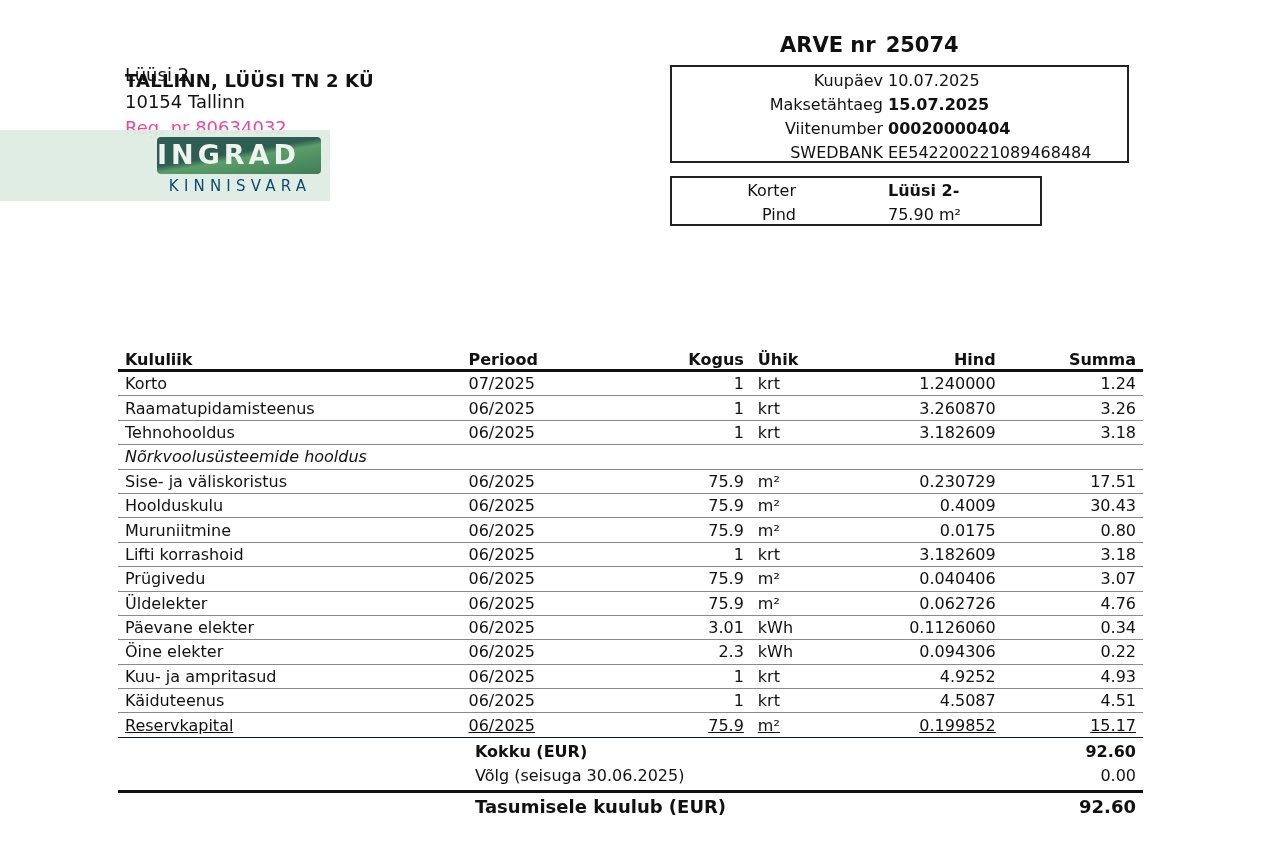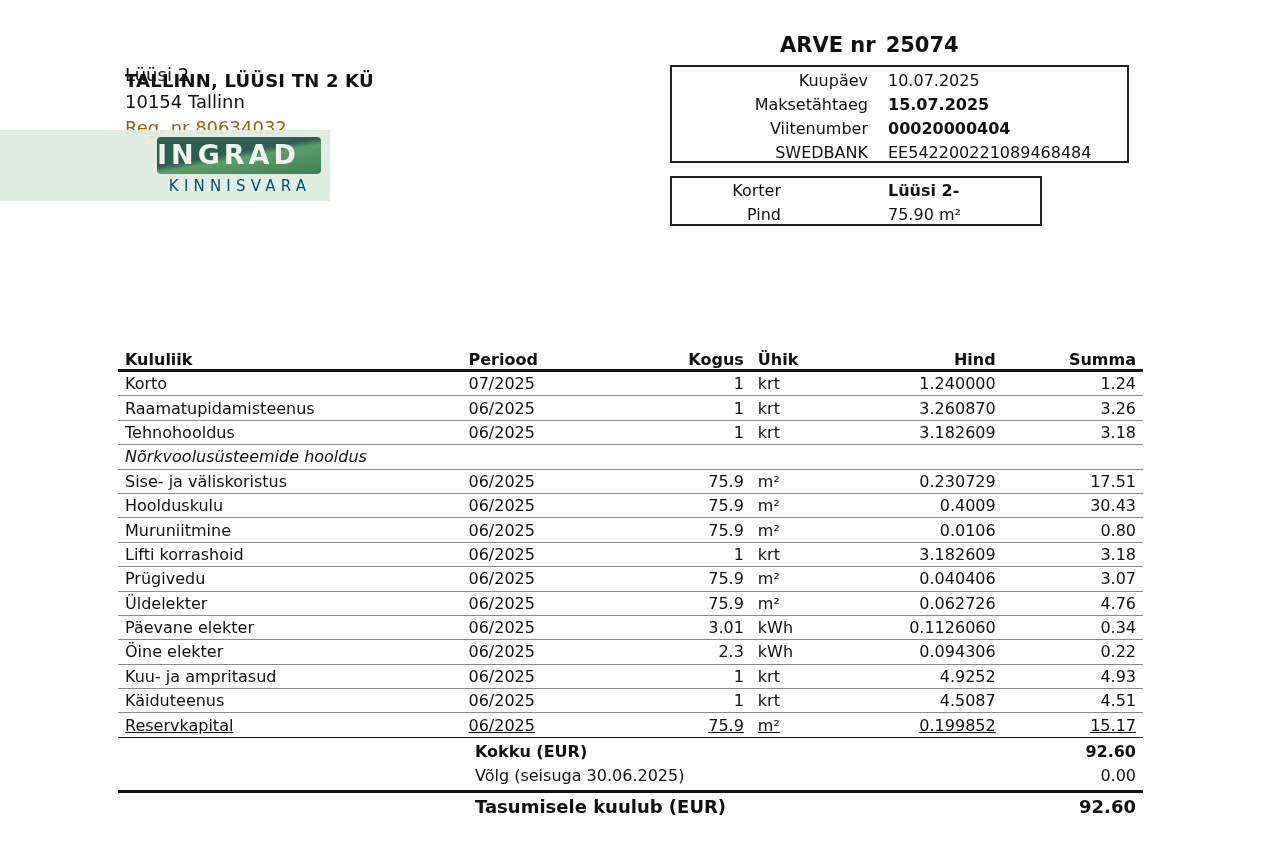--- a/index.html
+++ b/index.html
@@ -3,36 +3,36 @@
 <meta charset="utf-8">
 <style>
   html, body { margin:0; padding:0; background:#ffffff; }
   body { width:1280px; height:853px; position:relative; overflow:hidden;
          font-family:"DejaVu Sans", "Liberation Sans", sans-serif; color:#111; }
   .abs { position:absolute; }
   .company-name { left:125px; top:34px; font-size:18px; font-weight:bold; letter-spacing:0.2px;margin-top:36px; }
   .addr { left:125px; font-size:18px; }
   .addr1 { top:64px; }
   .addr2 { top:91px; }
-  .addr3 { top:117px; color:#a16207; }
+  .addr3 { top:117px; color:#ec4899; }
   .logo-band { left:0; top:130px; width:330px; height:71px; background:rgba(222,236,226,0.93); }
   .logo-box { left:157px; top:137px; width:164px; height:37px; border-radius:4px;
               background:linear-gradient(170deg,#2e5e52 0%,#2e5e52 45%,#5a9e6a 55%,#3f7d55 100%); overflow:hidden; }
   .logo-text { position:absolute; left:0; right:0; top:2px; text-align:left; color:#eef3ee;
                font-size:27px; font-weight:bold; letter-spacing:4px; font-family:"DejaVu Sans", sans-serif; }
   .logo-sub { left:157px; top:177px; width:166px; text-align:center; color:#0c4a6e;
               font-size:15px; letter-spacing:5.2px; }
 
   .invoice-title { left:780px; top:33px; font-size:21px; font-weight:bold; }
   .invoice-title .num { margin-left:10px; }
 
   .info-box { left:670px; top:65px; width:459px; height:98px; border:2px solid #222; box-sizing:border-box; }
   .apt-box { left:670px; top:176px; width:372px; height:50px; border:2px solid #222; box-sizing:border-box; }
   .kv { position:absolute; left:0; width:100%; font-size:16px; height:24px; line-height:24px; }
-  .kv .k { position:absolute; right:259px; text-align:right; white-space:nowrap; }
+  .kv .k { position:absolute; right:244px; text-align:right; white-space:nowrap; }
   .kv .v { position:absolute; left:216px; white-space:nowrap; }
   .bold { font-weight:bold; }
 
   table.lines { position:absolute; left:118px; top:346px; width:1025px; border-collapse:collapse; font-size:16px; }
   table.lines th { font-weight:bold; text-align:left; padding:0 7px; height:23px; border-bottom:3px solid #111; vertical-align:bottom; }
   table.lines td { padding:0 7px; height:23.4px; line-height:23px; border-bottom:1px solid #8a8a8a; white-space:nowrap; }
   table.lines tr:last-child td { border-bottom:1px solid #0f172a;text-decoration:underline; }
   .r { text-align:right !important; }
   .c-name { width:335px; }
   .c-per { width:150px; }
@@ -156,21 +156,21 @@
         <td class="r">75.9</td>
         <td>m²</td>
         <td class="r">0.4009</td>
         <td class="r">30.43</td>
       </tr>
       <tr>
         <td>Muruniitmine</td>
         <td>06/2025</td>
         <td class="r">75.9</td>
         <td>m²</td>
-        <td class="r">0.0106</td>
+        <td class="r">0.0175</td>
         <td class="r">0.80</td>
       </tr>
       <tr>
         <td>Lifti korrashoid</td>
         <td>06/2025</td>
         <td class="r">1</td>
         <td>krt</td>
         <td class="r">3.182609</td>
         <td class="r">3.18</td>
       </tr>

